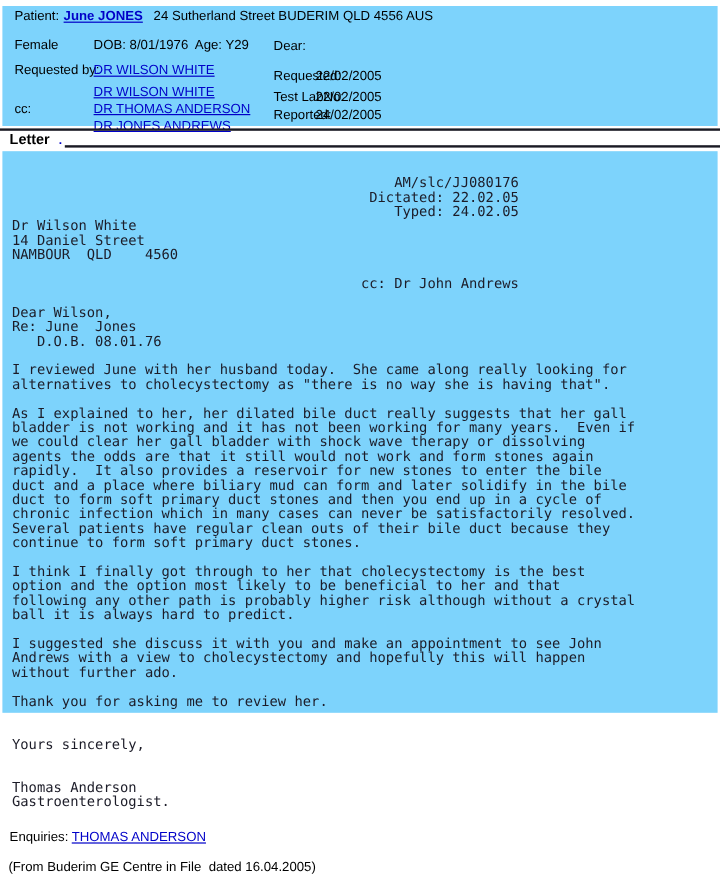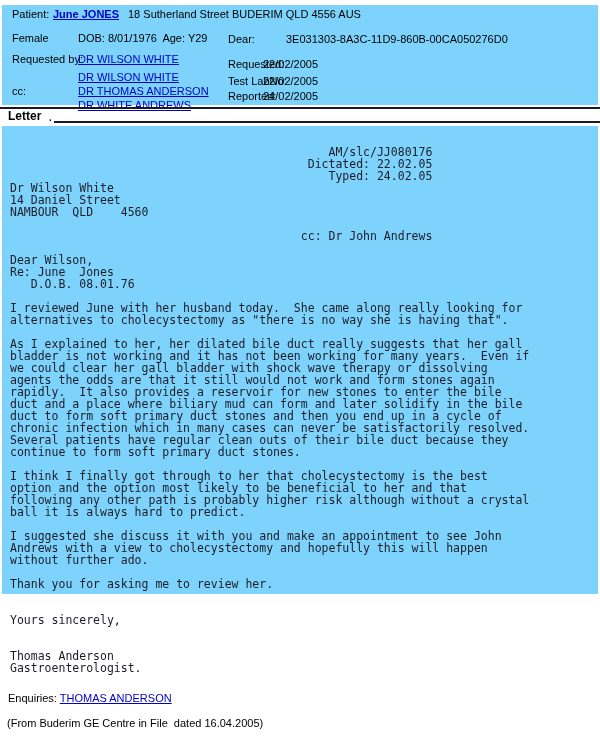--- a/index.html
+++ b/index.html
@@ -27,35 +27,34 @@
   .foot{position:absolute;font-size:11px;color:#000;white-space:pre;}
   #enquiries-row{left:8px;top:692px;}
   #source-note{left:7px;top:717px;}
 </style>
 </head>
 <body>
 
 <div id="header-panel" class="panel">
   <span class="hl" style="left:10px;top:3px;">Patient:</span>
   <a class="lnk bold hl" style="left:51px;top:3px;">June JONES</a>
-  <span class="hl" style="left:126px;top:3px;">18 Sutherland Street BUDERIM QLD 4556 AUS</span>
+  <span class="hl" style="left:126px;top:3px;">24 Sutherland Street BUDERIM QLD 4556 AUS</span>
 
   <span class="hl" style="left:10px;top:27px;">Female</span>
   <span class="hl" style="left:76px;top:27px;">DOB: 8/01/1976  Age: Y29</span>
 
   <span class="hl" style="left:10px;top:48px;">Requested by:</span>
   <a class="lnk hl" style="left:76px;top:48px;">DR WILSON WHITE</a>
 
   <a class="lnk hl" style="left:76px;top:66px;">DR WILSON WHITE</a>
   <span class="hl" style="left:10px;top:80px;">cc:</span>
   <a class="lnk hl" style="left:76px;top:80px;">DR THOMAS ANDERSON</a>
-  <a class="lnk hl" style="left:76px;top:94px;">DR WHITE ANDREWS</a>
+  <a class="lnk hl" style="left:76px;top:94px;">DR JONES ANDREWS</a>
 
   <span class="hl" style="left:226px;top:28px;">Dear:</span>
-  <span class="hl" style="left:284px;top:28px;">3E031303-8A3C-11D9-860B-00CA050276D0</span>
 
   <span class="hl" style="left:226px;top:53px;">Requested:</span>
   <span class="hl" style="left:261px;top:53px;">22/02/2005</span>
 
   <span class="hl" style="left:226px;top:70px;">Test LabNo:</span>
   <span class="hl" style="left:261px;top:70px;">22/02/2005</span>
 
   <span class="hl" style="left:226px;top:85px;">Reported:</span>
   <span class="hl" style="left:261px;top:85px;">24/02/2005</span>
 </div>

